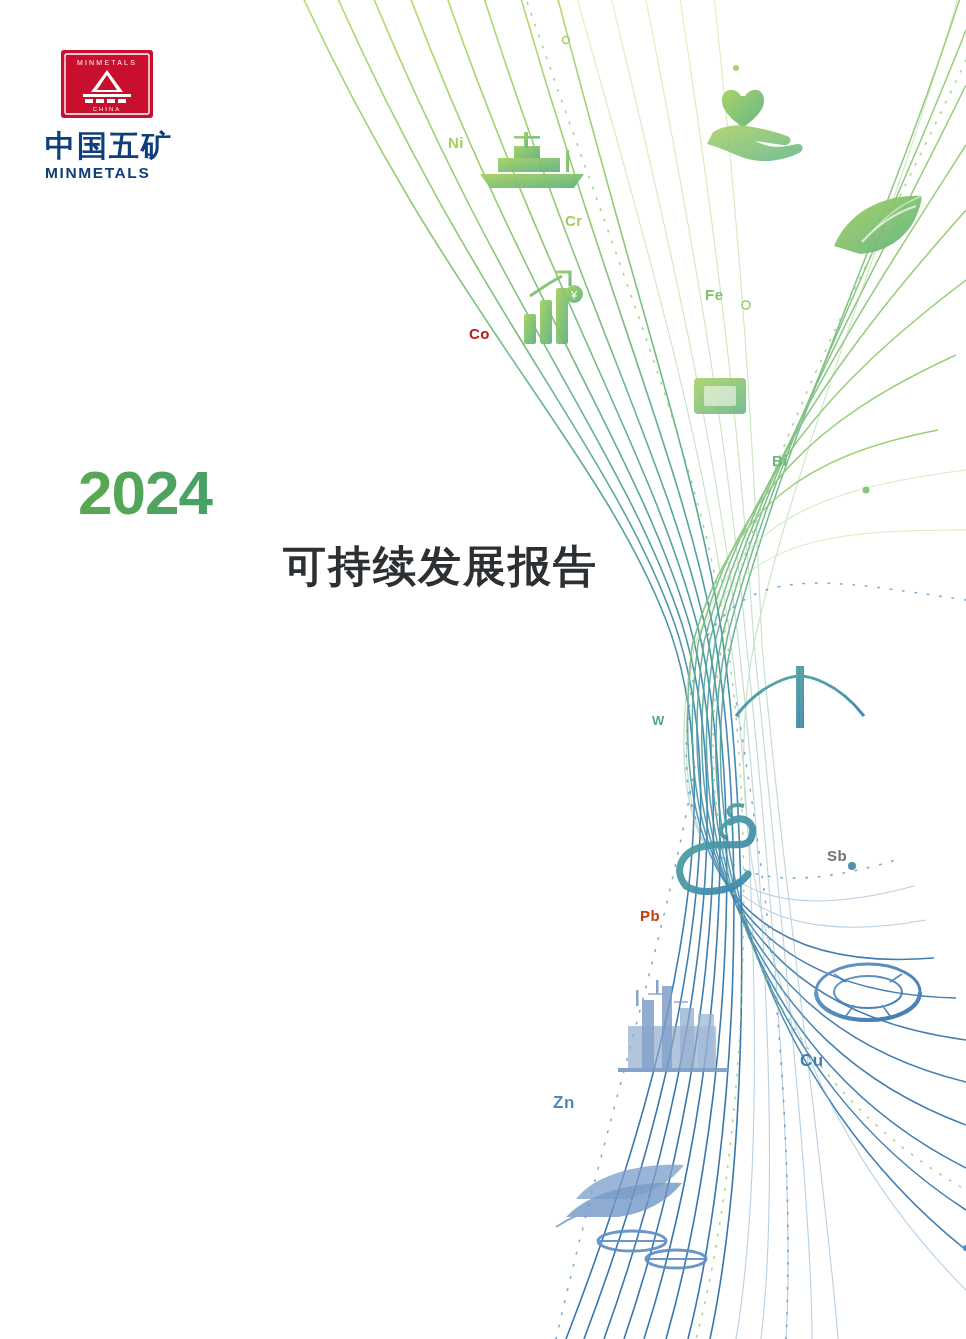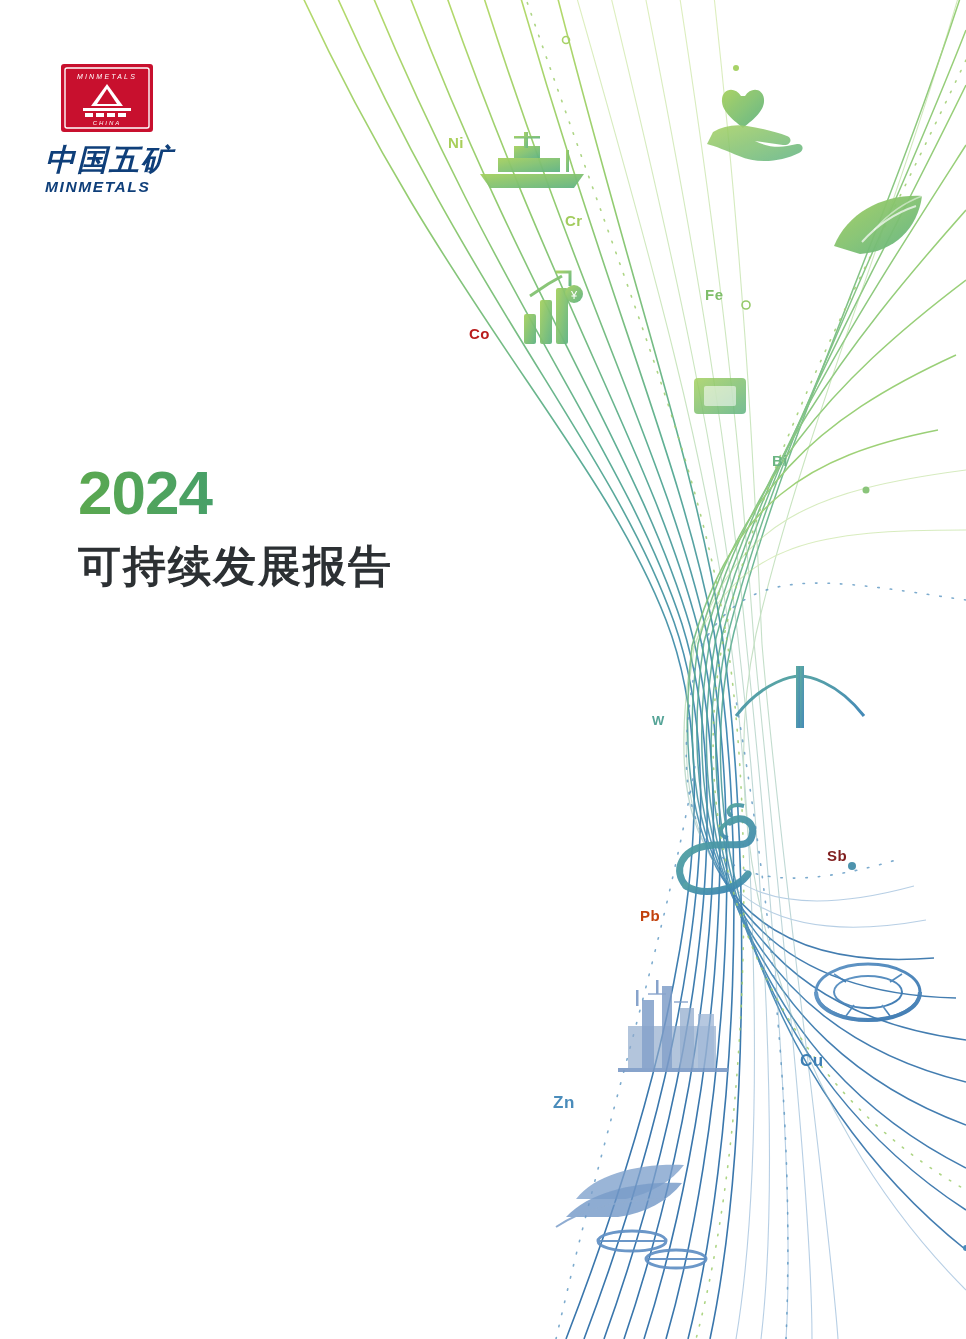--- a/index.html
+++ b/index.html
@@ -15,23 +15,22 @@
     width: 966px;
     height: 1339px;
     overflow: hidden;
     background: #ffffff;
   }
 
   
   #logo-block {
     position: absolute;
     left: 45px;
-    top: 62px;
+    top: 48px;
     width: 180px;
-    font-style: italic;
   }
   #logo-mark {
     position: relative;
     width: 100px;
     height: 72px;
     margin-left: 12px;
   }
   #logo-mark .emblem {
     position: absolute;
     left: 0;
@@ -75,20 +74,21 @@
     background-clip: text;
     color: transparent;
   }
   #subtitle {
     margin-top: 14px;
     font-size: 43px;
     font-weight: bold;
     letter-spacing: 2px;
     color: #2c3033;
     font-family: "DejaVu Sans", "Liberation Sans", sans-serif;
+    text-align: right;
   }
 
   
   #artwork {
     position: absolute;
     right: 0;
     top: 0;
     width: 700px;
     height: 1339px;
     pointer-events: none;
@@ -315,21 +315,21 @@
       </g>
     </svg>
 
     
     <span class="elem-label" style="left:182px; top:120px; color:#a9cf5a;margin-top:14px;">Ni</span>
     <span class="elem-label" style="left:299px; top:212px; color:#a3cc5e;">Cr</span>
     <span class="elem-label" style="left:439px; top:254px; color:#7fbe6a;margin-top:32px;">Fe</span>
     <span class="elem-label" style="left:203px; top:325px; color:#b91c1c;">Co</span>
     <span class="elem-label" style="left:506px; top:452px; color:#6bb583;">Bi</span>
     <span class="elem-label" style="left:386px; top:713px; color:#55a497; font-size:13px;">W</span>
-    <span class="elem-label" style="left:561px; top:847px; color:#7f1d1d;">Sb</span>
+    <span class="elem-label" style="left:561px; top:847px; color:#737373;">Sb</span>
     <span class="elem-label" style="left:374px; top:907px; color:#c2410c;">Pb</span>
     <span class="elem-label" style="left:534px; top:1051px; color:#3d7fb4; font-size:17px;">Cu</span>
     <span class="elem-label" style="left:287px; top:1093px; color:#4a8cbb; font-size:17px;">Zn</span>
   </div>
 
   <div id="logo-block">
     <div id="logo-mark">
       <svg class="emblem" viewBox="0 0 100 72" xmlns="http://www.w3.org/2000/svg">
         <rect x="4" y="2" width="92" height="68" rx="3" fill="#c8102e"></rect>
         <rect x="8" y="6" width="84" height="60" rx="2" fill="none" stroke="#ffffff" stroke-width="1.4"></rect>

